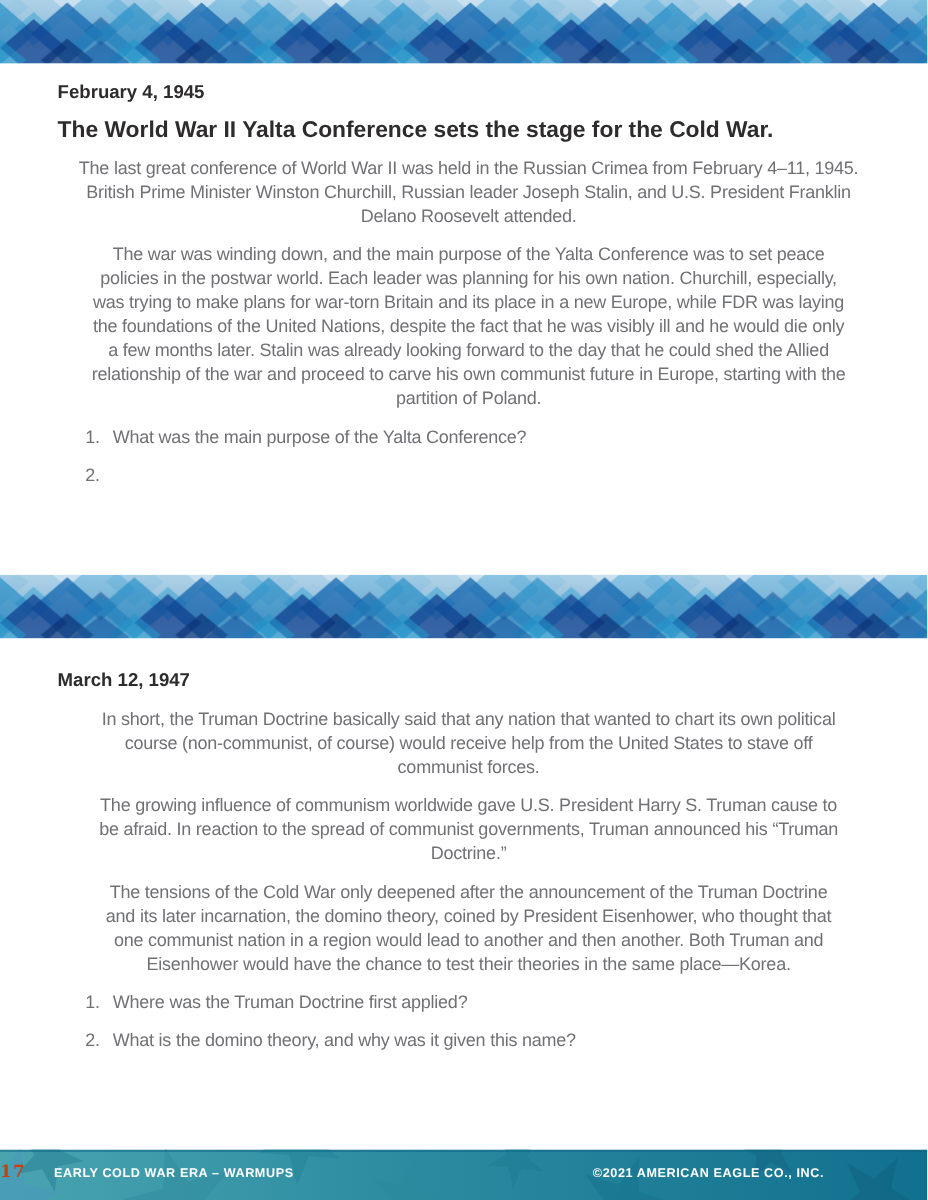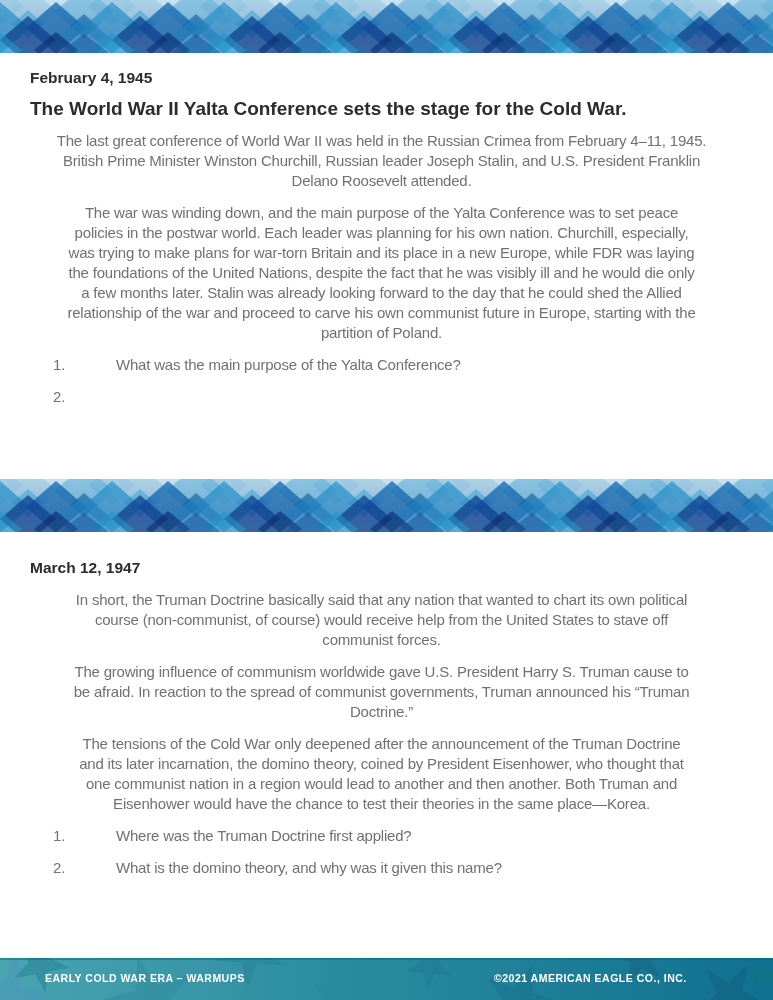--- a/index.html
+++ b/index.html
@@ -3,39 +3,39 @@
 <meta charset="utf-8">
 <style>
   html,body{margin:0;padding:0;}
   body{width:773px;height:1000px;background:#ffffff;font-family:"Liberation Sans",sans-serif;}
   .page{position:relative;width:773px;height:1000px;overflow:hidden;background:#ffffff;}
 
   .band{position:absolute;left:0;width:773px;height:53px;display:block;}
   .band-top{top:0;}
   .band-mid{top:479px;}
 
-  .sec{position:absolute;left:0;width:773px;padding:0 40px 0 30px;box-sizing:border-box;}
+  .sec{position:absolute;left:0;width:773px;padding:0 40px 0 48px;box-sizing:border-box;}
   .sec1{top:53px;}
   .sec2{top:540px;}
 
   .date{margin:15px 0 0 0;font-size:15.5px;font-weight:700;color:#2d2b2c;line-height:20px;letter-spacing:0;}
   .sec2 .date{margin-top:18px;}
   .headline{margin:11px 0 0 0;font-size:19px;font-weight:700;color:#2d2b2c;line-height:20px;}
   .para{margin:12px 0 0 0;font-size:15px;font-weight:400;color:#707175;line-height:20px;letter-spacing:-0.2px;white-space:pre;text-align:center;}
   .questions{list-style:none;margin:12px 0 0 0;padding:0;}
   .q{display:flex;margin:0 0 12px 23px;font-size:15px;color:#707175;line-height:20px;letter-spacing:-0.2px;}
   .q:last-child{margin-bottom:0;}
   .q-num{width:23px;flex:0 0 23px;}
-  .q-text{white-space:pre;margin-left:40px;}
+  .q-text{white-space:pre;}
 
   .footer{position:absolute;left:0;top:958px;width:773px;height:42px;}
   .footer-bg{position:absolute;left:0;top:0;width:773px;height:42px;display:block;}
   .footer-row{position:absolute;left:0;top:0;width:773px;height:42px;}
   .f-left{position:absolute;left:45px;top:14px;font-size:10.5px;font-weight:700;letter-spacing:0.5px;color:#ffffff;}
-  .f-page{position:absolute;left:0;right:0;top:11px;text-align:right;font-family:"DejaVu Serif",serif;font-size:14px;font-weight:700;color:#0f766e;letter-spacing:1px;}
+  .f-page{position:absolute;left:0;right:0;top:11px;text-align:left;font-family:"DejaVu Serif",serif;font-size:14px;font-weight:700;color:#c2410c;letter-spacing:1px;}
   .f-right{position:absolute;left:494px;top:14px;font-size:10.5px;font-weight:700;letter-spacing:0.5px;color:#ffffff;}
 </style>
 </head>
 <body>
 
 <div class="page">
 
   <svg class="band band-top" viewBox="0 0 773 53" preserveAspectRatio="none" aria-hidden="true">
     <defs>
       <linearGradient id="bandBg" x1="0" y1="0" x2="0" y2="1">

